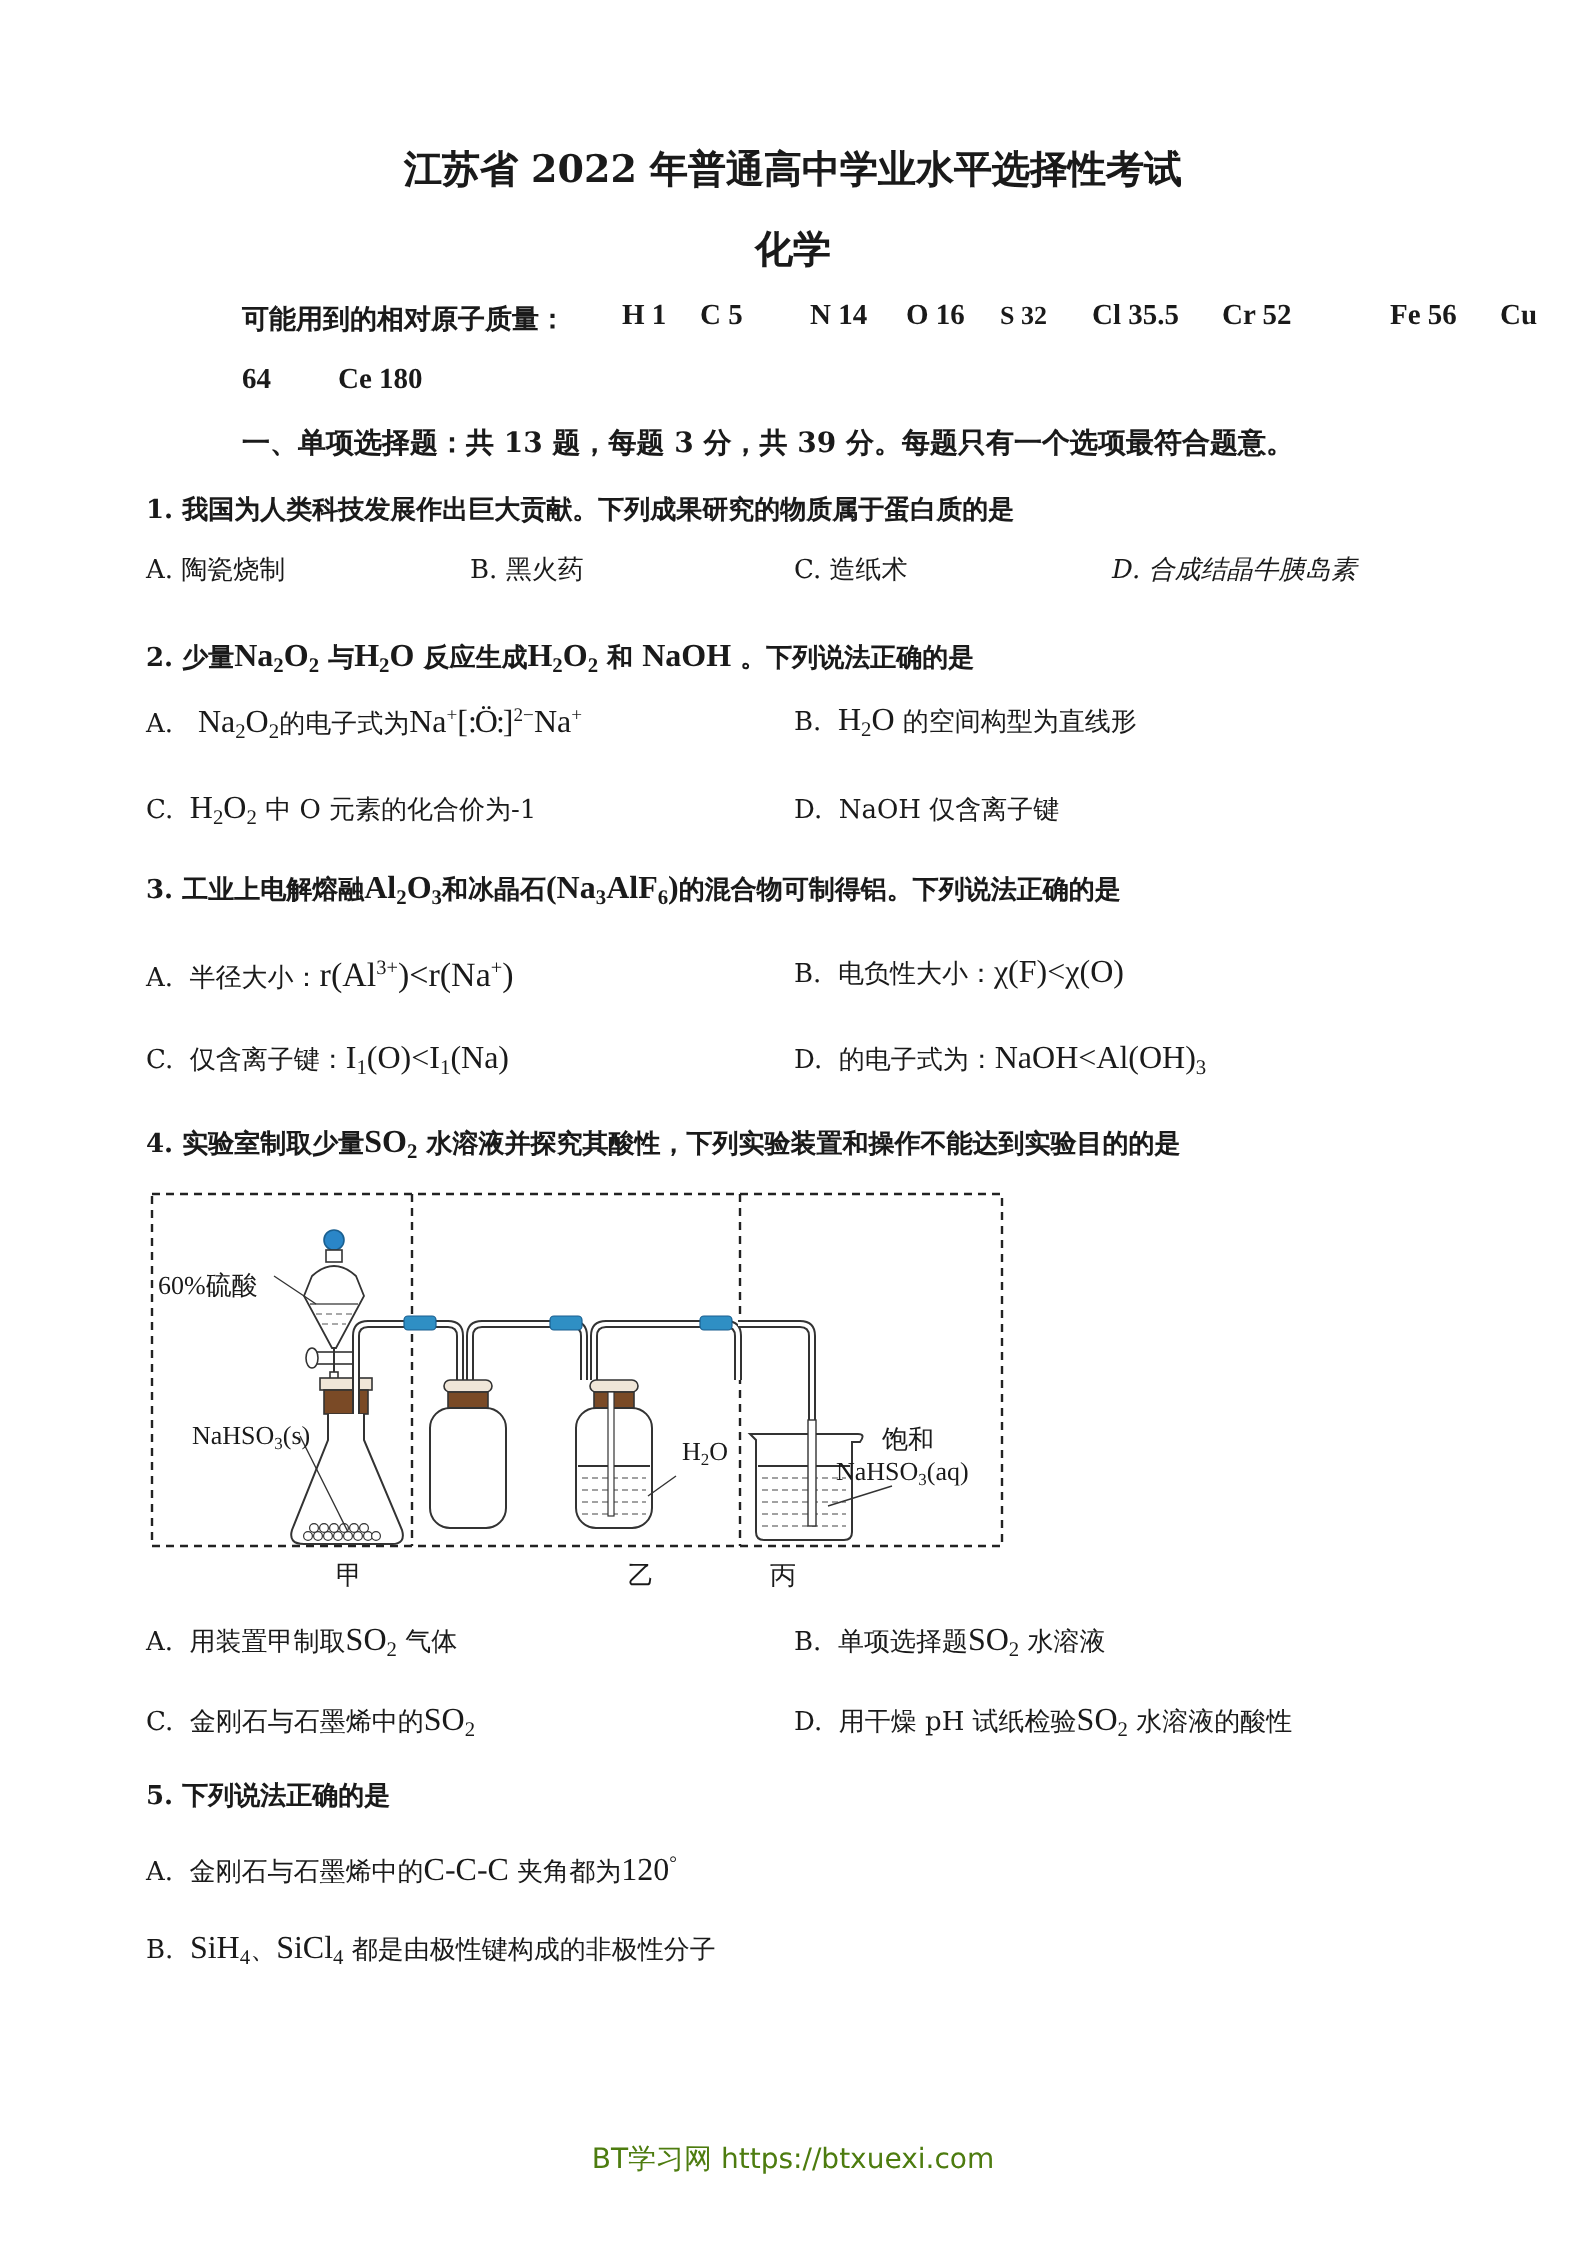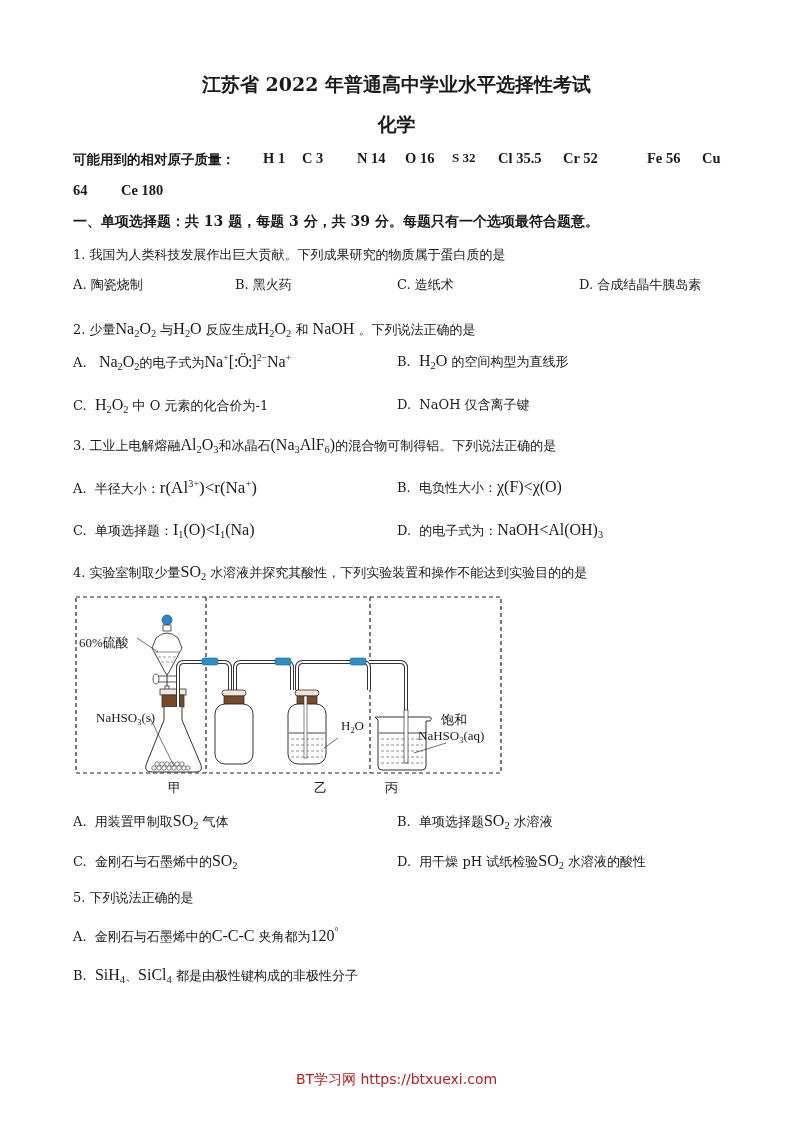--- a/index.html
+++ b/index.html
@@ -1,60 +1,60 @@
 <!DOCTYPE html>
 <html><head>
 <meta charset="utf-8">
 <style>
   html, body { margin: 0; padding: 0; background: #ffffff; }
   body { width: 793px; height: 1122px; position: relative; overflow: hidden;
          font-family: "DejaVu Serif", "Liberation Serif", serif; color: #1a1a1a; }
   .abs { position: absolute; white-space: nowrap; }
   .title { left: 0; width: 793px; text-align: center; font-weight: bold; font-size: 19px; }
-  .bold { font-weight: bold; }
-  .q { font-size: 13px; }
+  .bold { font-weight: bold; margin-left: 48px; }
+  .q { font-size: 13px; font-weight: bold; }
   .opt { font-size: 13px; }
   .lab { font-family: "Liberation Serif", serif; }
   .chem { font-family: "Liberation Serif", serif; font-size: 16px; }
   sub { font-size: 0.65em; vertical-align: -0.3em; }
   sup { font-size: 0.6em; vertical-align: 0.6em; }
   .footer { left: 0; width: 793px; text-align: center; font-family: "DejaVu Sans", sans-serif;
-            font-size: 14px; color: #b91c1c; }
+            font-size: 14px; color: #4d7c0f; }
   .diagram { position: absolute; left: 70px; top: 590px; width: 440px; height: 210px; }
   .diagram-label { position: absolute; font-size: 13px; font-family: "Liberation Serif", serif; }
 </style>
 </head>
 <body>
 
 <div class="abs title" style="top:72px;">江苏省 2022 年普通高中学业水平选择性考试</div>
 <div class="abs title" style="top:112px;">化学</div>
 
 <div class="abs bold" style="left:73px; top:151px; font-size:13.5px;">可能用到的相对原子质量：</div>
 <div class="abs bold lab" style="left:263px; top:150px; font-size:14.5px;">H 1</div>
-<div class="abs bold lab" style="left:302px; top:150px; font-size:14.5px;">C 3</div>
+<div class="abs bold lab" style="left:302px; top:150px; font-size:14.5px;">C 5</div>
 <div class="abs bold lab" style="left:357px; top:150px; font-size:14.5px;">N 14</div>
 <div class="abs bold lab" style="left:405px; top:150px; font-size:14.5px;">O 16</div>
 <div class="abs bold lab" style="left:452px; top:150px; font-size:13px;">S 32</div>
 <div class="abs bold lab" style="left:498px; top:150px; font-size:14.5px;">Cl 35.5</div>
 <div class="abs bold lab" style="left:563px; top:150px; font-size:14.5px;">Cr 52</div>
 <div class="abs bold lab" style="left:647px; top:150px; font-size:14.5px;">Fe 56</div>
 <div class="abs bold lab" style="left:702px; top:150px; font-size:14.5px; width:20px; overflow:hidden;">Cu</div>
 <div class="abs bold lab" style="left:73px; top:182px; font-size:14.5px;">64</div>
 <div class="abs bold lab" style="left:121px; top:182px; font-size:14.5px;">Ce 180</div>
 
 <div class="abs bold" style="left:73px; top:213px; font-size:14px;">一、单项选择题：共 13 题，每题 3 分，共 39 分。每题只有一个选项最符合题意。</div>
 
 <div class="abs q" style="left:73px; top:246px;">
   <span>1.</span>
   <span>我国为人类科技发展作出巨大贡献。下列成果研究的物质属于蛋白质的是</span>
 </div>
 <div class="abs opt" style="left:73px; top:276px;"><span>A.</span> <span>陶瓷烧制</span></div>
 <div class="abs opt" style="left:235px; top:276px;"><span>B.</span> <span>黑火药</span></div>
 <div class="abs opt" style="left:397px; top:276px;"><span>C.</span> <span>造纸术</span></div>
-<div class="abs opt" style="left:579px; top:276px;"><span>D.</span> <span>合成结晶牛胰岛素</span></div>
+<div class="abs opt" style="left:556px; top:276px;font-style:italic;"><span>D.</span> <span>合成结晶牛胰岛素</span></div>
 
 <div class="abs q" style="left:73px; top:320px;">
   <span>2.</span>
   <span>少量</span><span class="chem">Na<sub>2</sub>O<sub>2</sub></span>
   <span>与</span><span class="chem">H<sub>2</sub>O</span>
   <span>反应生成</span><span class="chem">H<sub>2</sub>O<sub>2</sub></span>
   <span>和</span> <span class="chem">NaOH</span>
   <span>。下列说法正确的是</span>
 </div>
 <div class="abs opt" style="left:73px; top:352px;">
@@ -75,21 +75,21 @@
   <span>3.</span>
   <span>工业上电解熔融</span><span class="chem">Al<sub>2</sub>O<sub>3</sub></span><span>和冰晶石</span><span class="chem" style="font-size:16px">(Na<sub>3</sub>AlF<sub>6</sub>)</span><span>的混合物可制得铝。下列说法正确的是</span>
 </div>
 <div class="abs opt" style="left:73px; top:478px;">
   <span>A.</span>&nbsp;&nbsp;<span>半径大小：</span><span class="chem" style="font-size:17px">r(Al<sup>3+</sup>)&lt;r(Na<sup>+</sup>)</span>
 </div>
 <div class="abs opt" style="left:397px; top:478px;">
   <span>B.</span>&nbsp;&nbsp;<span>电负性大小：</span><span class="chem">χ(F)&lt;χ(O)</span>
 </div>
 <div class="abs opt" style="left:73px; top:521px;">
-  <span>C.</span>&nbsp;&nbsp;<span>单项选择题：</span><span class="chem">I<sub>1</sub>(O)&lt;I<sub>1</sub>(Na)</span>
+  <span>C.</span>&nbsp;&nbsp;<span>仅含离子键：</span><span class="chem">I<sub>1</sub>(O)&lt;I<sub>1</sub>(Na)</span>
 </div>
 <div class="abs opt" style="left:397px; top:521px;">
   <span>D.</span>&nbsp;&nbsp;<span>的电子式为：</span><span class="chem">NaOH&lt;Al(OH)<sub>3</sub></span>
 </div>
 
 <div class="abs q" style="left:73px; top:563px;">
   <span>4.</span>
   <span>实验室制取少量</span><span class="chem">SO<sub>2</sub></span> <span>水溶液并探究其酸性，下列实验装置和操作不能达到实验目的的是</span>
 </div>
 

